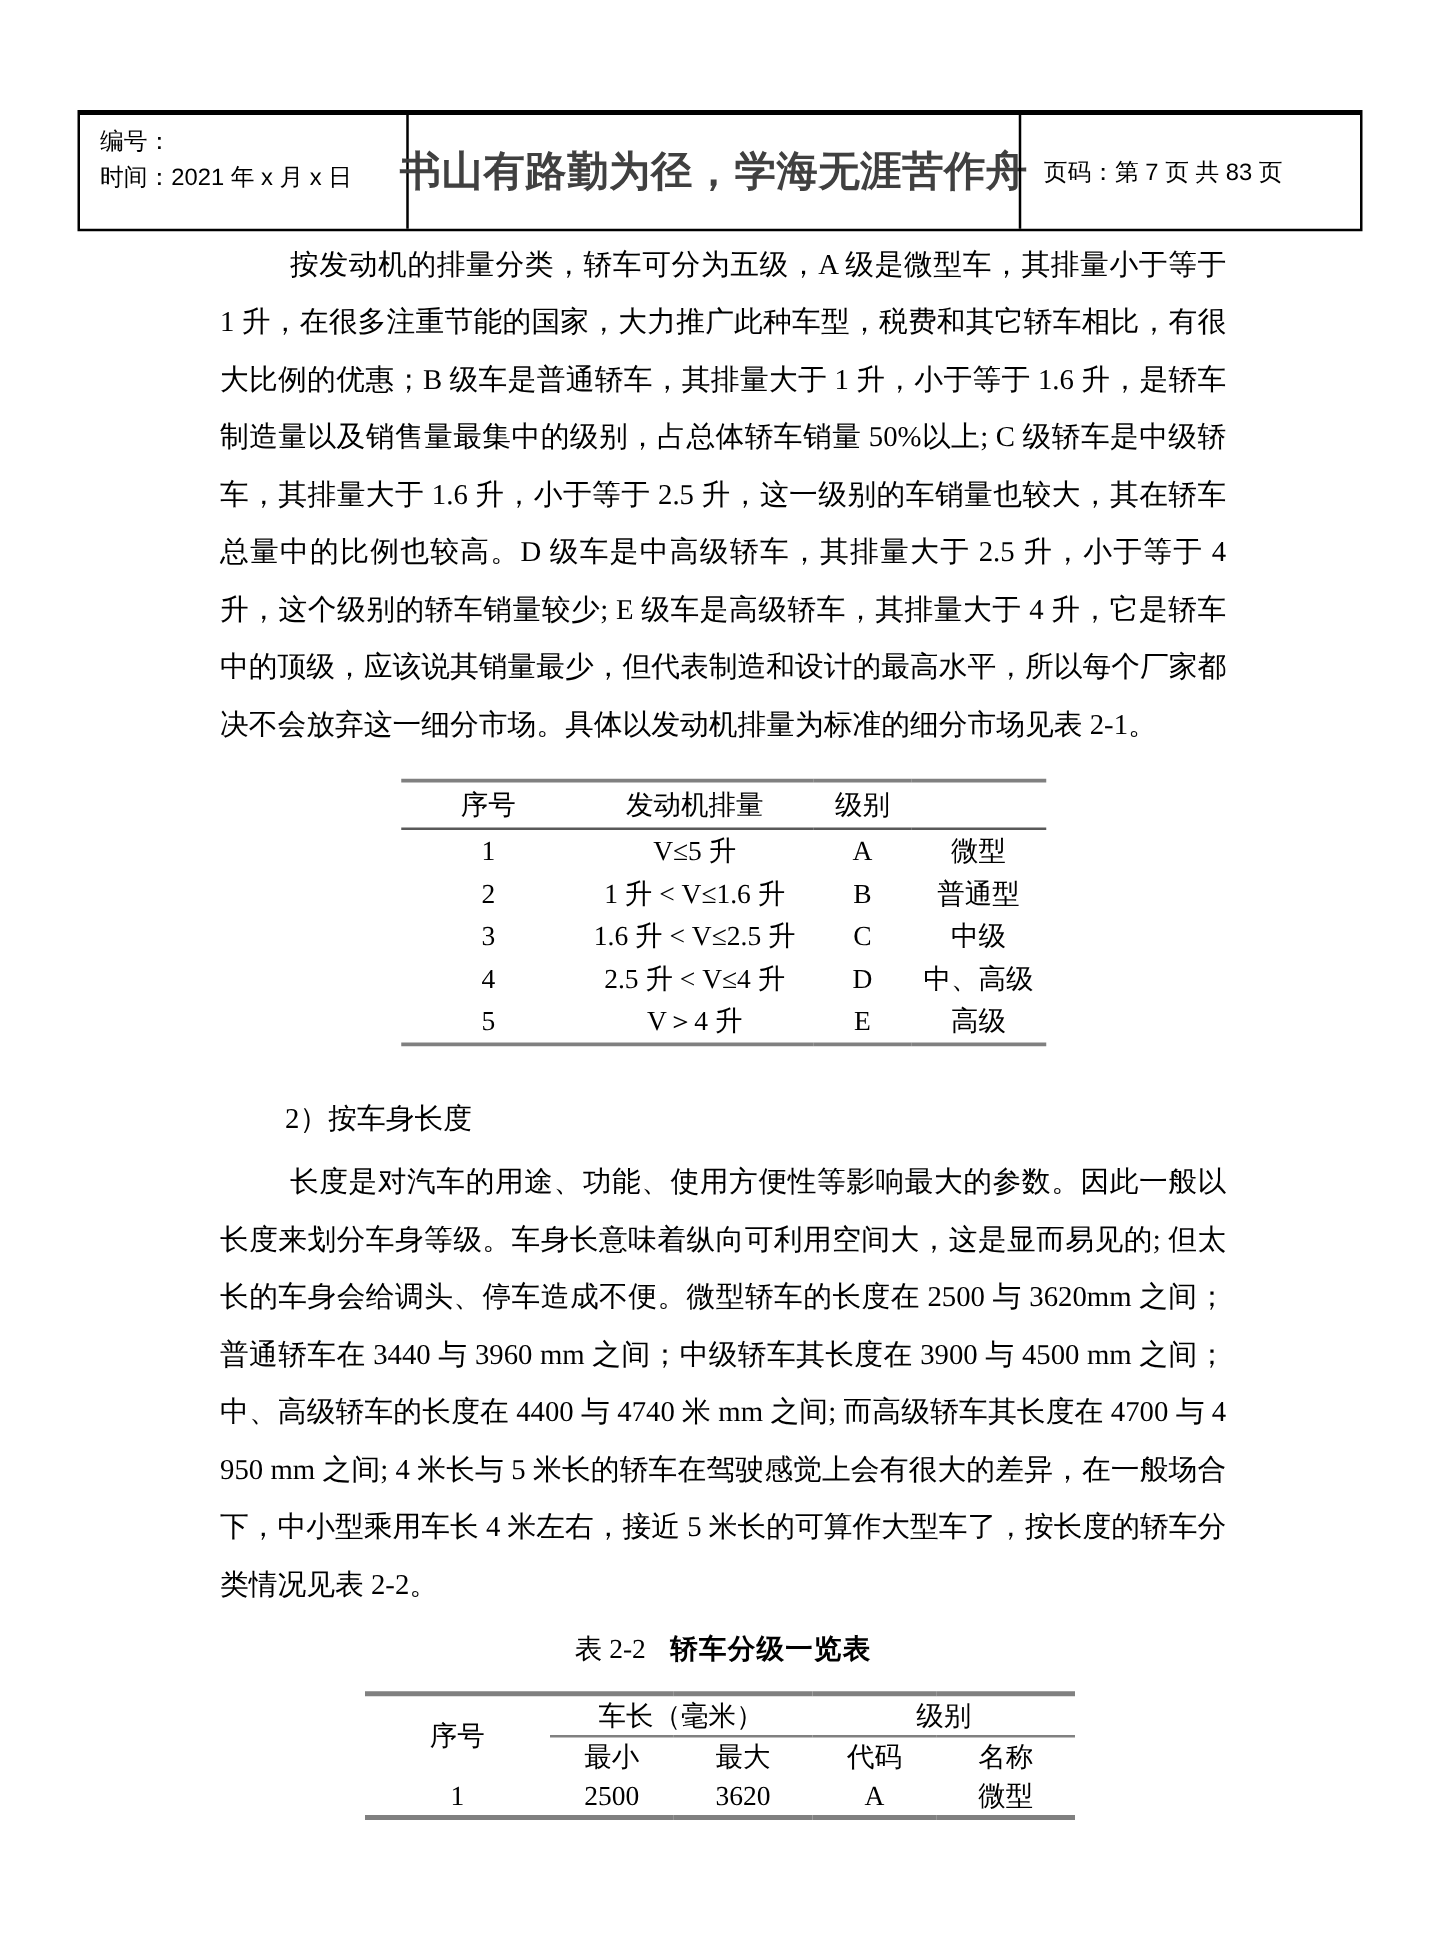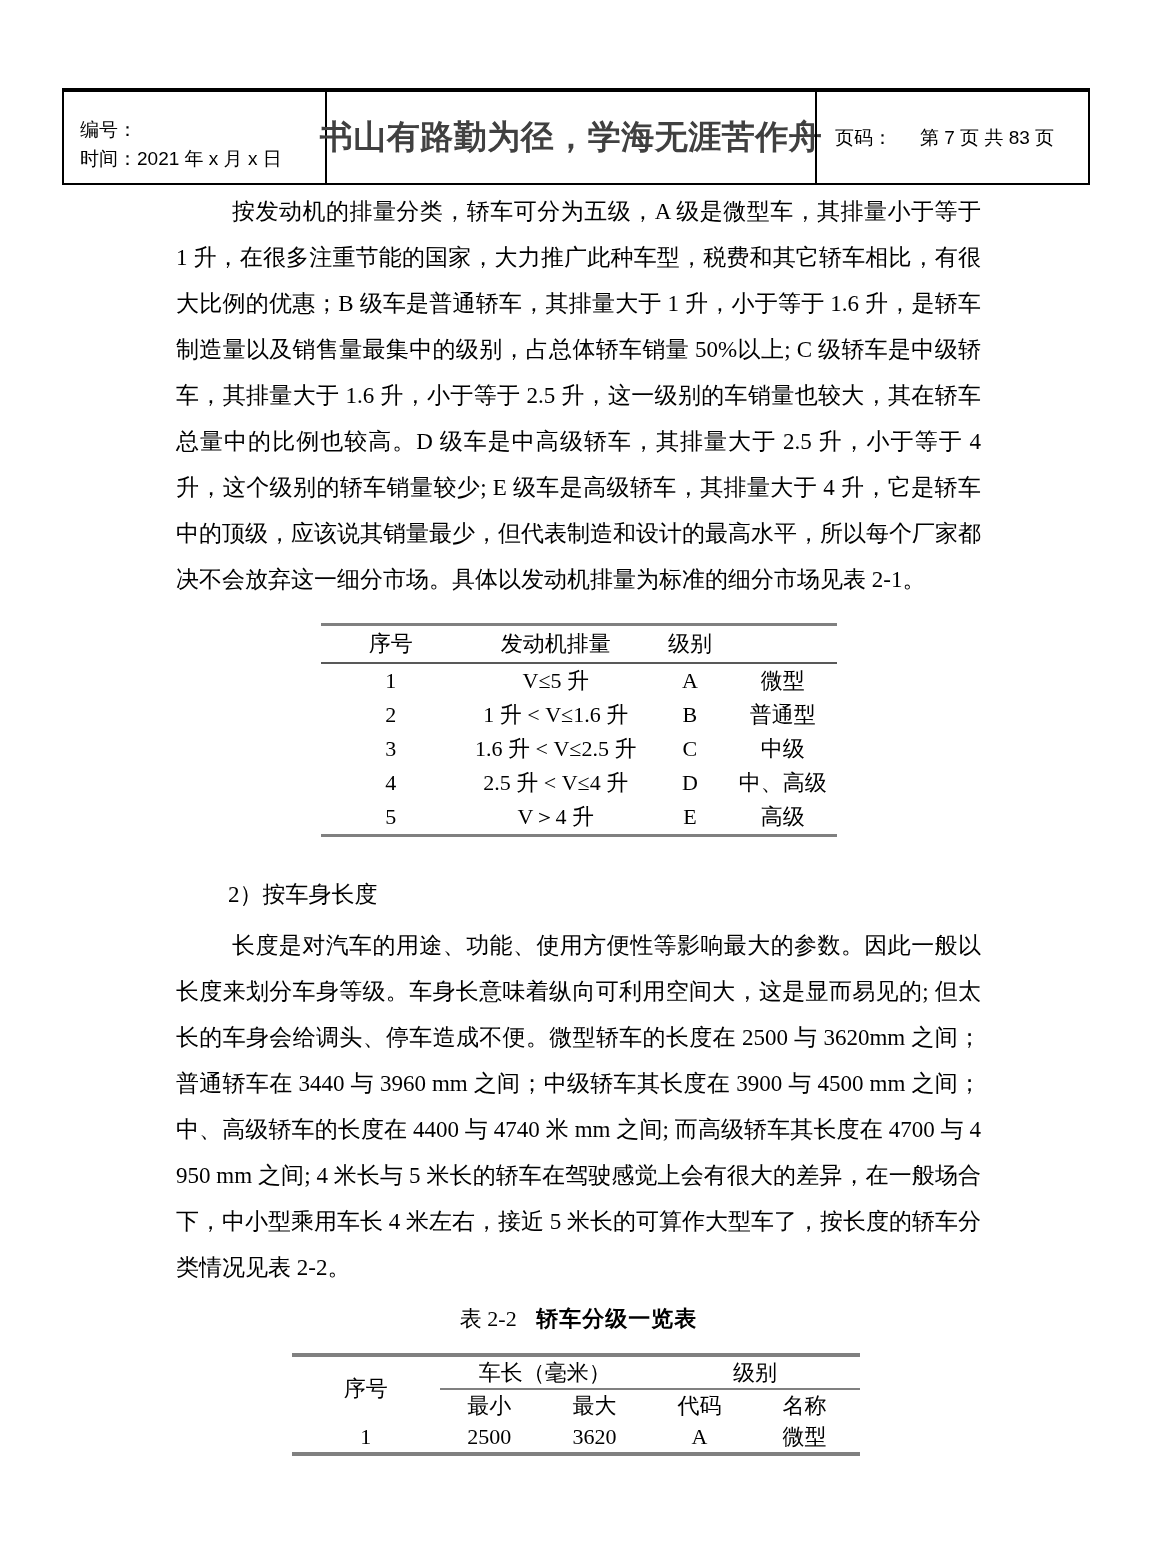--- a/index.html
+++ b/index.html
@@ -9,31 +9,31 @@
     overflow:hidden; position:relative;
   }
 
   
   .header-table {
     box-sizing:border-box; margin:88px 0 0 62px; width:1028px; height:97px;
     border:2px solid #000; border-top:4px solid #000; display:flex; background:#fff;
   }
   .hc { box-sizing:border-box; }
   .hc-left {
-    width:263px; border-right:2px solid #000; padding:23px 0 0 16px;
+    width:263px; border-right:2px solid #000; padding:7px 0 0 16px;
     font-family:"Liberation Sans","DejaVu Sans",sans-serif; font-size:19px; line-height:29px;
   }
   .hc-mid { width:488px; display:flex; align-items:center; justify-content:center; }
   .motto {
     color:#404040; font-weight:700; font-size:33px; letter-spacing:0.5px;
     font-family:"Liberation Serif","DejaVu Serif",serif; white-space:nowrap;
   }
   .hc-right {
     flex:1; border-left:2px solid #000; display:flex; align-items:center;
-    padding-left:18px; font-family:"Liberation Sans","DejaVu Sans",sans-serif; font-size:19px;gap:28px;
+    padding-left:18px; font-family:"Liberation Sans","DejaVu Sans",sans-serif; font-size:19px;
   }
 
   
   .content { margin-left:172px; width:813px; }
   .sec-heading { margin:28px 0 0; font-size:23px; line-height:48px; padding-left:56px; }
   .par {
     margin:4px; font-size:23px; line-height:46px; text-align:justify;
     text-indent:56px; word-break:break-all;
   }
 

